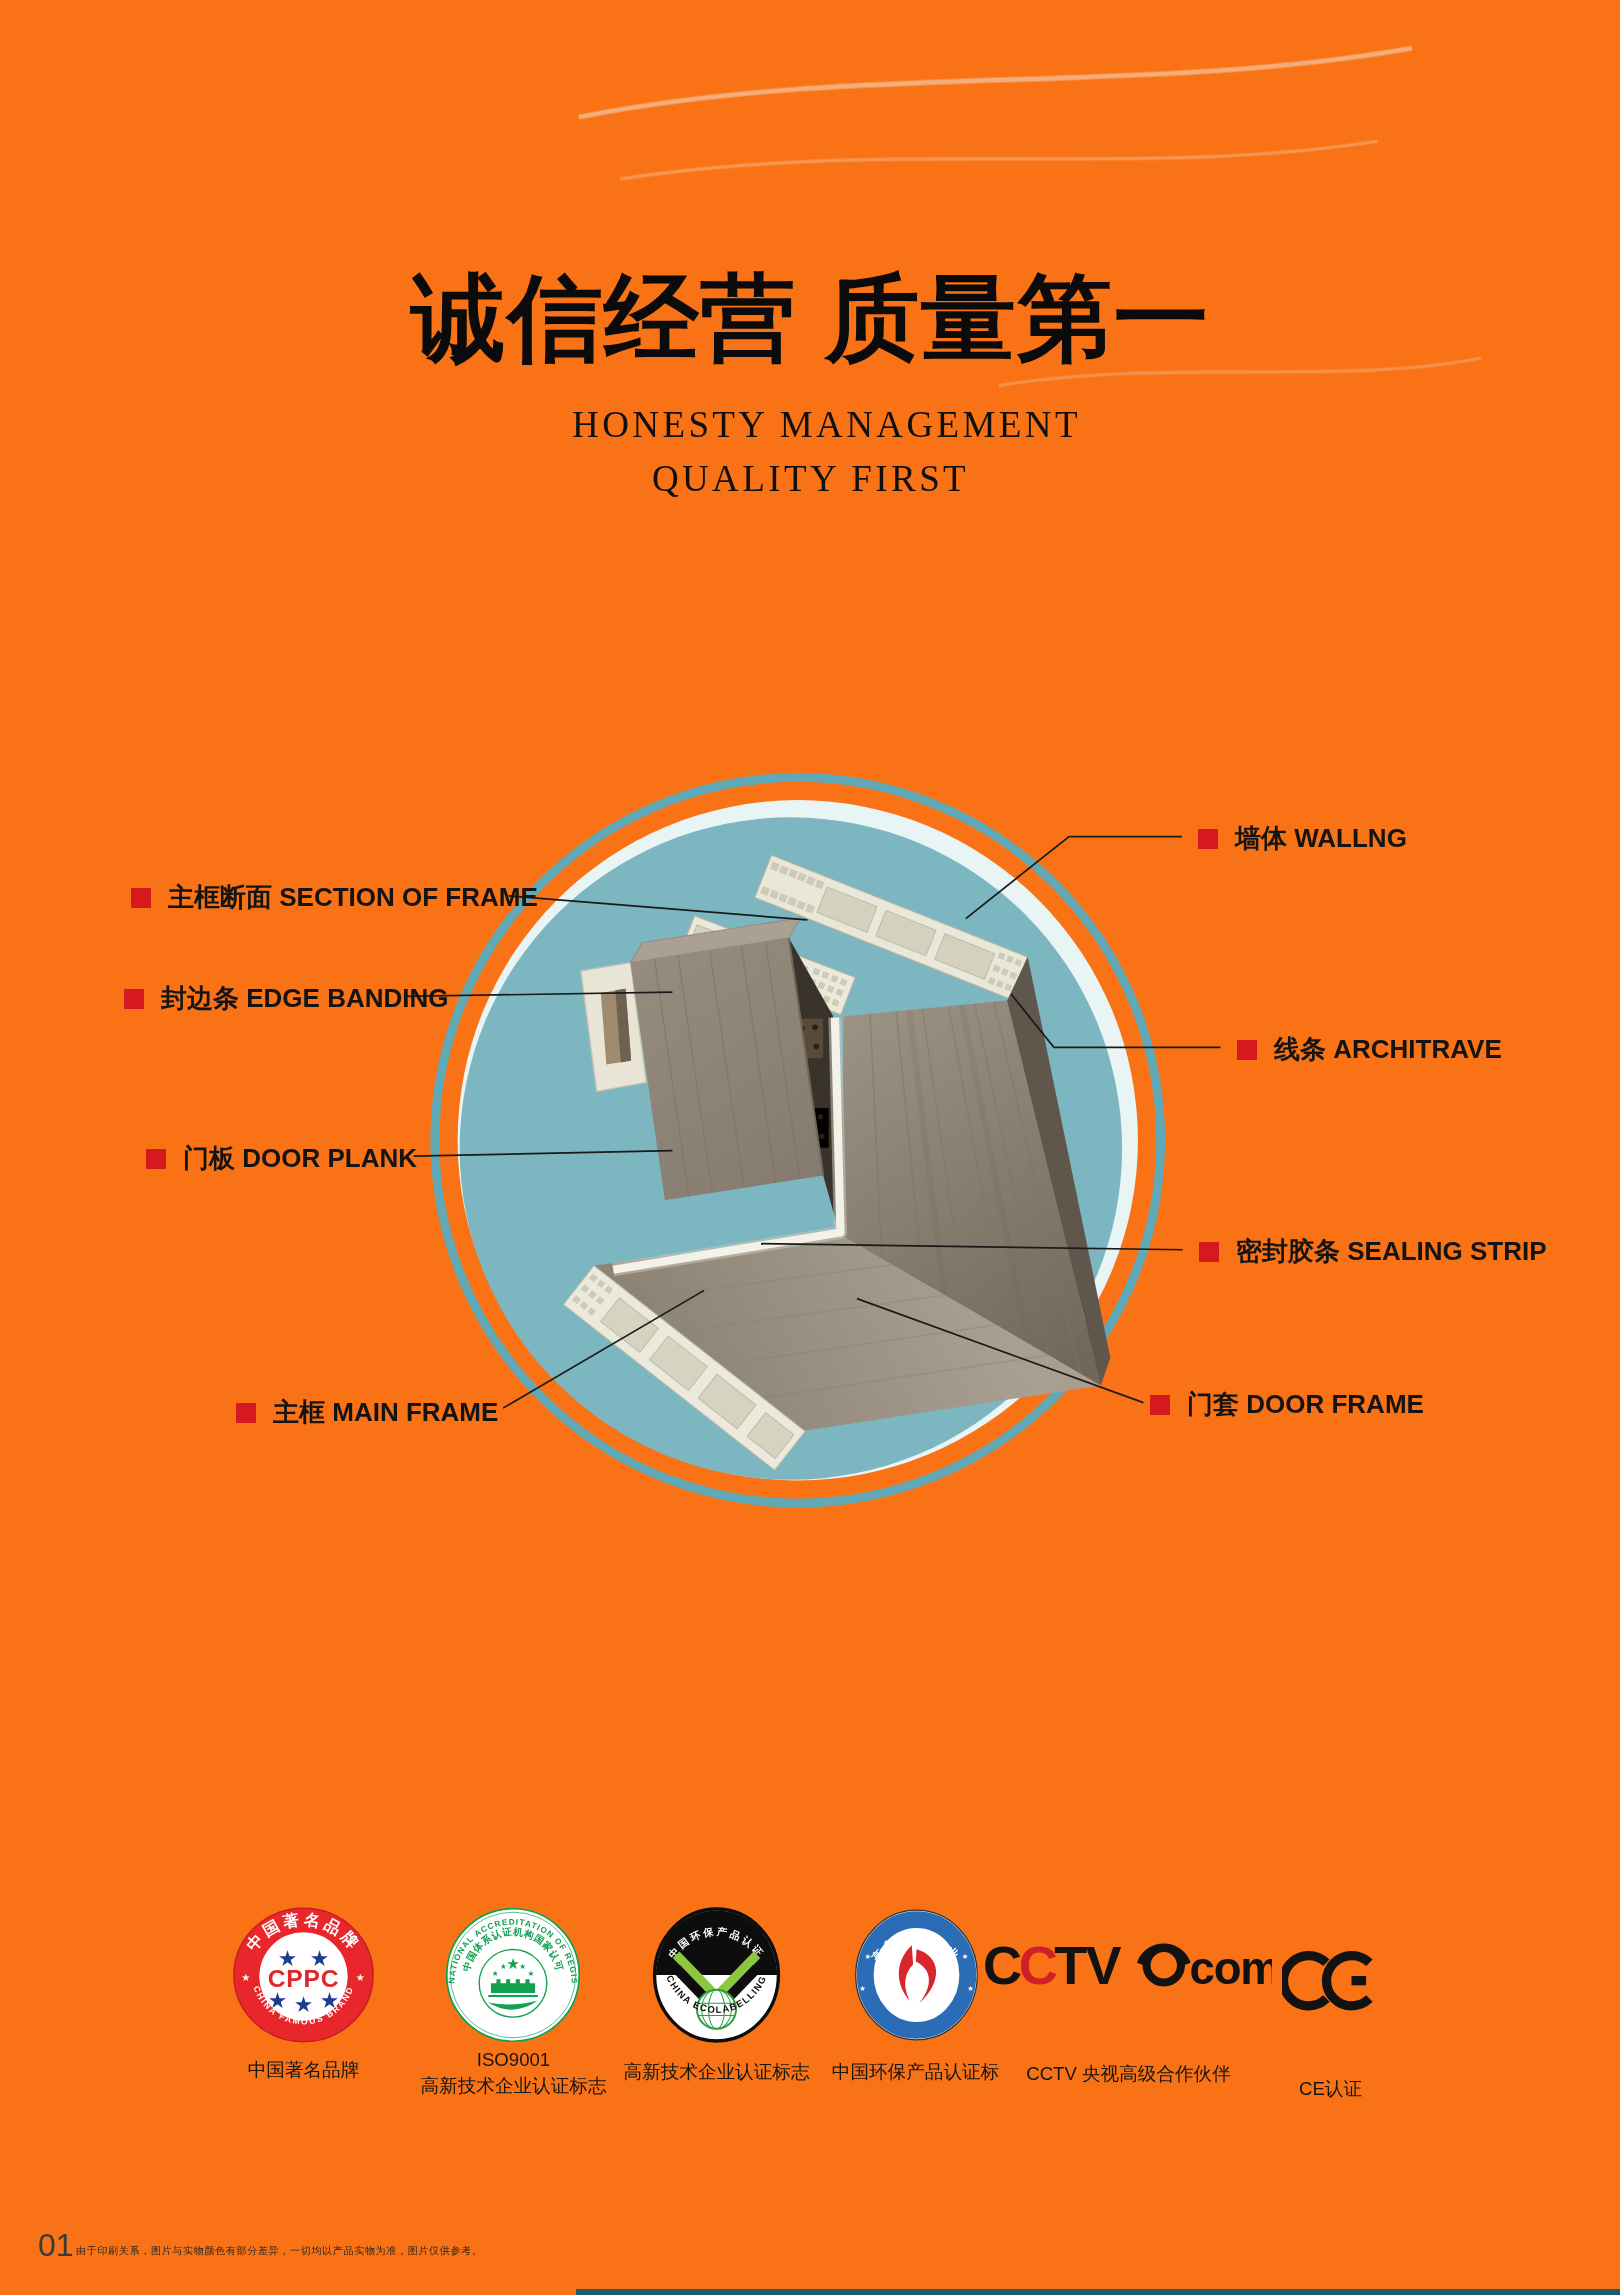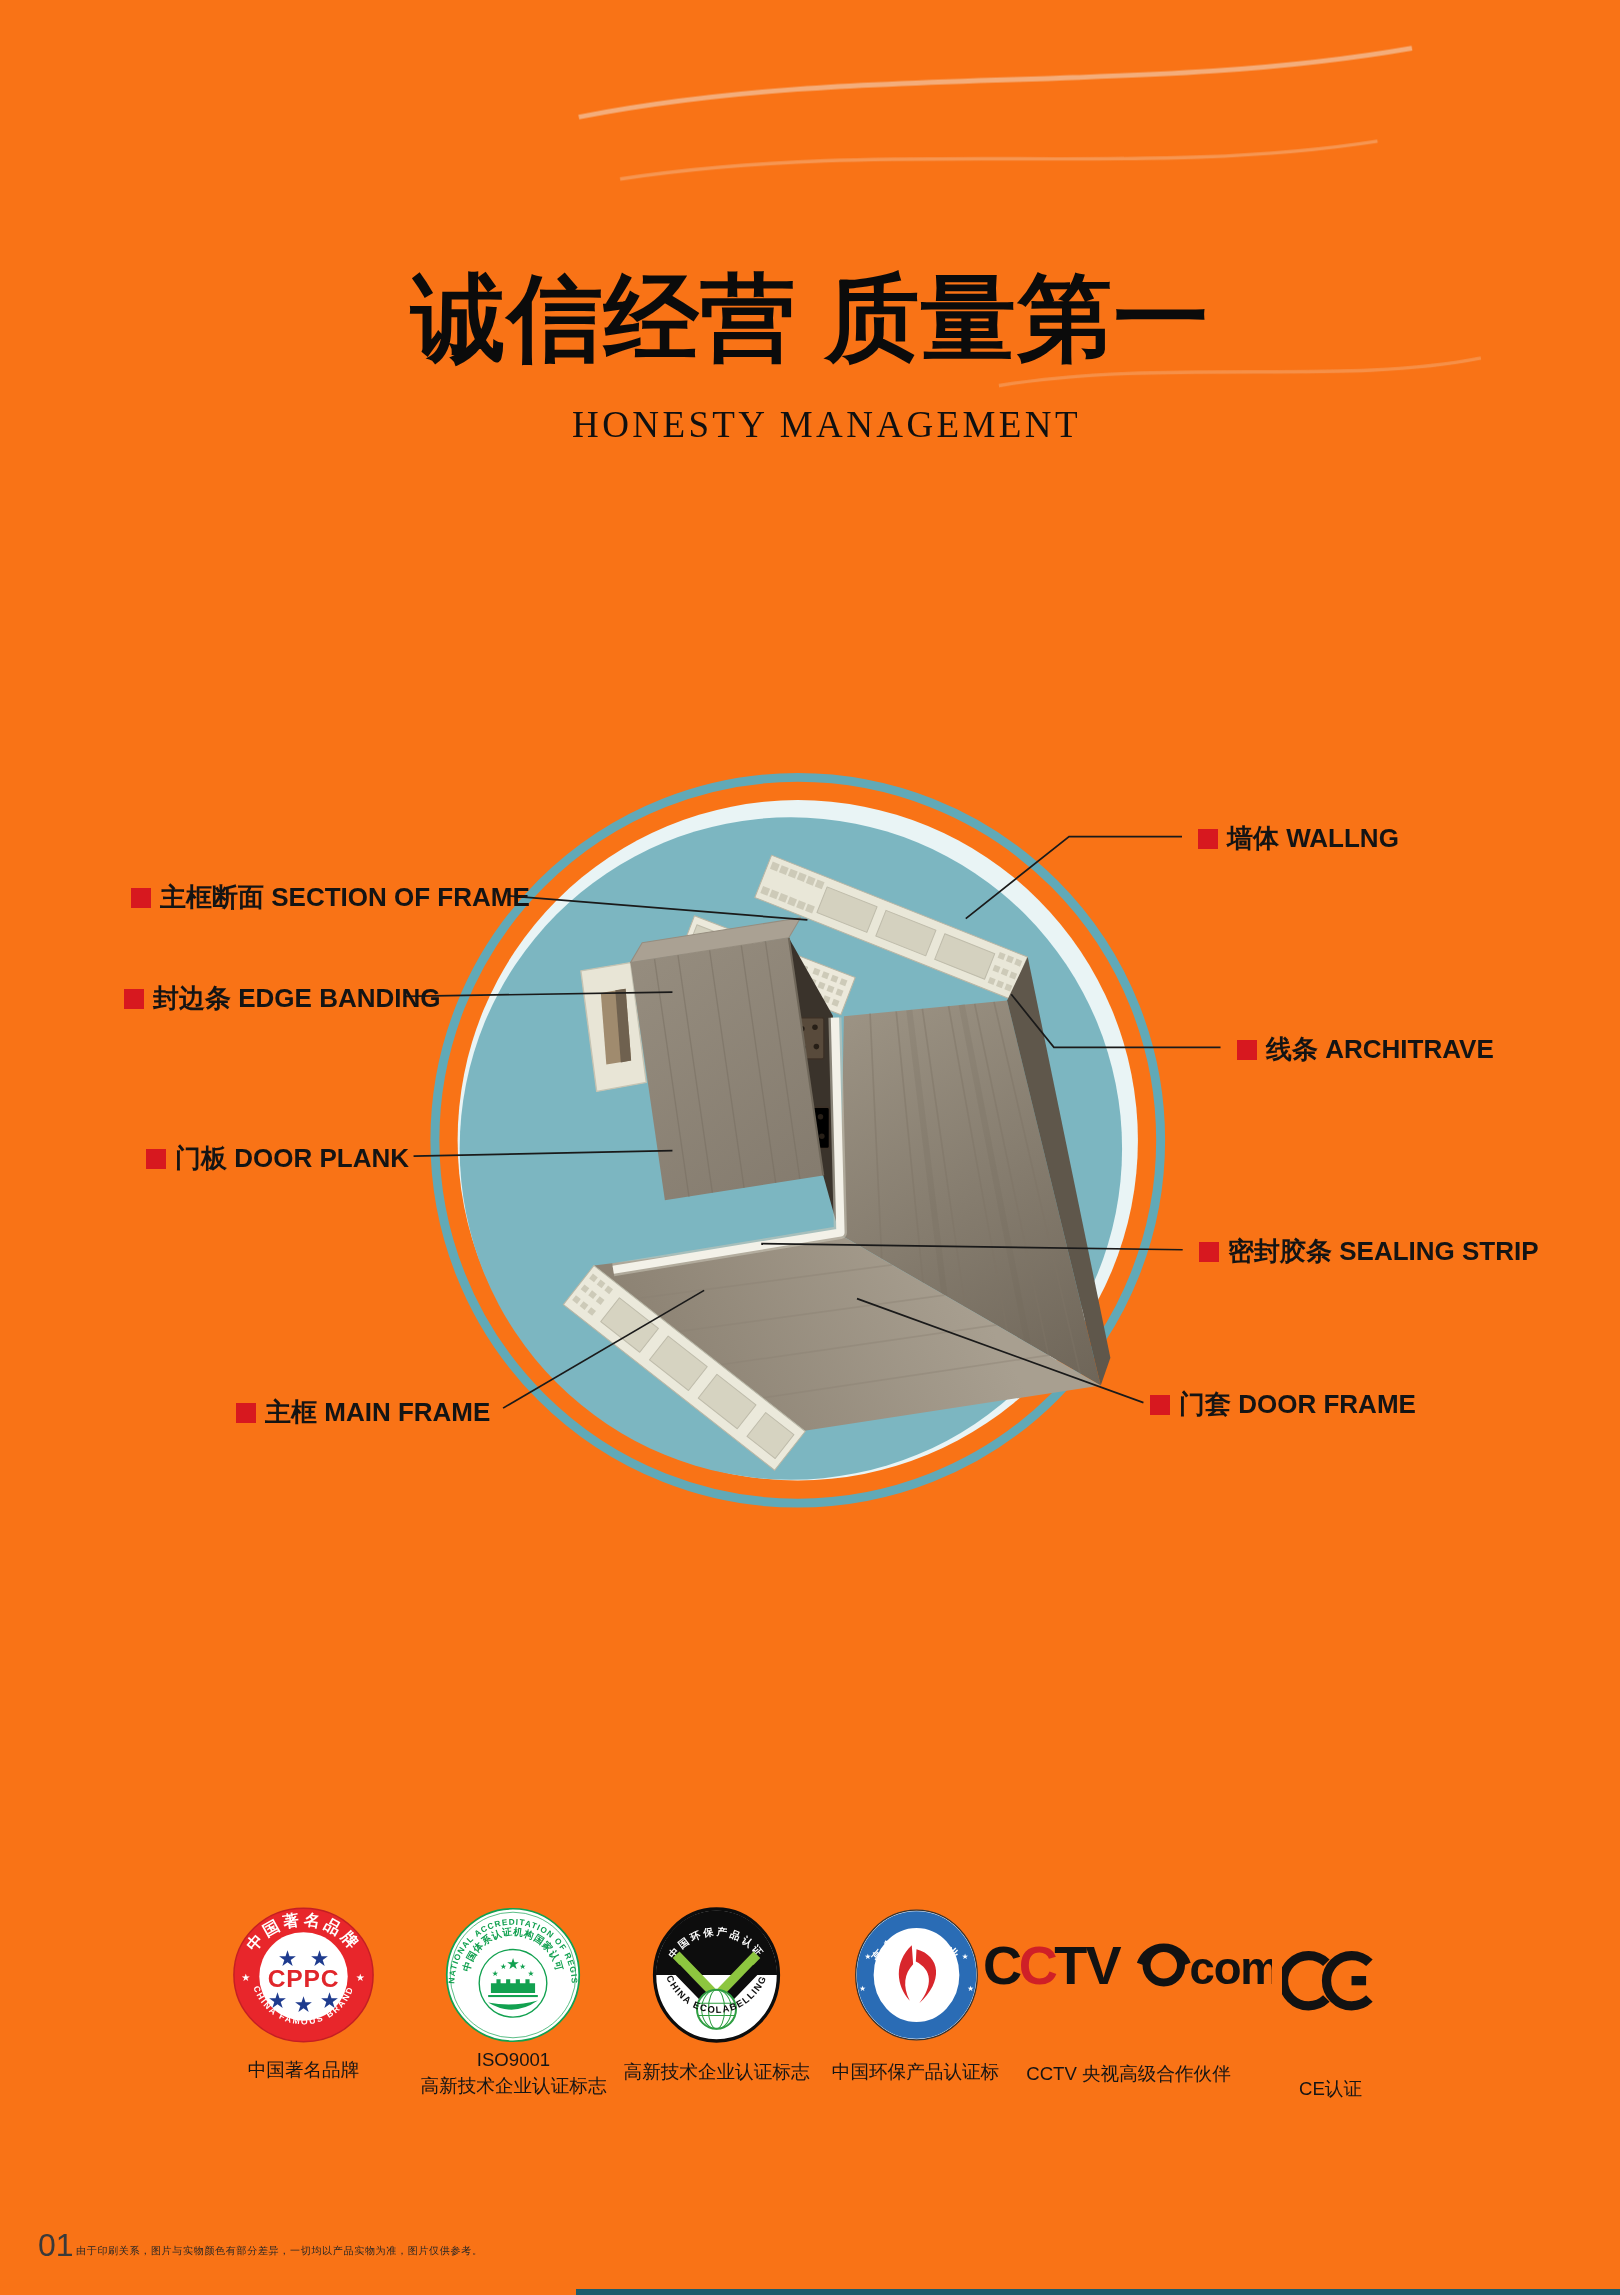--- a/index.html
+++ b/index.html
@@ -4,37 +4,38 @@
 <style>
   html,body{margin:0;padding:0;}
   #page{position:relative;width:1621px;height:2295px;background:#f97316;overflow:hidden;
         font-family:"Liberation Sans","DejaVu Sans",sans-serif;}
   svg{display:block;}
   #scene{position:absolute;left:0;top:0;z-index:1;}
   .hdr{position:absolute;left:0;width:100%;text-align:center;z-index:2;color:#0b0b0b;}
   #title-cn{top:256px;font-size:95px;font-weight:900;letter-spacing:1.4px;}
   .subtitle{font-family:"Liberation Serif","DejaVu Serif",serif;font-size:37px;letter-spacing:3.4px;color:#101010;}
   #subtitle1{top:403px;margin-left:16px;} #subtitle2{top:457px;}
-  .lbl{position:absolute;display:flex;align-items:center;gap:9px;z-index:3;
+  .lbl{position:absolute;display:flex;align-items:center;gap:17px;z-index:3;
        font-size:26px;font-weight:700;color:#141414;white-space:nowrap;}
   .bullet{width:20px;height:20px;background:#d7181f;flex:0 0 auto;}
   .badge{position:absolute;z-index:2;}
   .cap{position:absolute;z-index:2;width:303px;text-align:center;font-size:18.6px;
        font-weight:500;color:#151515;line-height:26px;}
   #footer-num{position:absolute;left:38px;top:2227px;font-size:32px;color:#3a3a3a;z-index:2;}
   #footer-note{position:absolute;left:76px;top:2244px;font-size:10px;color:#262626;letter-spacing:0.7px;z-index:2;}
   #bottom-bar{position:absolute;left:576px;right:0;bottom:0;height:6.2px;background:#1d5c6c;z-index:2;}
 </style>
 </head>
 <body>
 
 <div id="page">
 
   <div id="title-cn" class="hdr">诚信经营 质量第一</div>
   <div id="subtitle1" class="hdr subtitle">HONESTY MANAGEMENT</div>
+  <div id="subtitle2" class="hdr subtitle">QUALITY FIRST</div>
 
   <svg id="scene" width="1621" height="2295" viewBox="0 0 2353 3333">
     <defs>
       <linearGradient id="gJamb" gradientUnits="userSpaceOnUse" x1="1225" y1="1476" x2="1598" y2="2012">
         <stop offset="0" stop-color="#9c9384"></stop>
           <stop offset="1" stop-color="#6e6558"></stop>
       </linearGradient>
       <linearGradient id="gSill" gradientUnits="userSpaceOnUse" x1="1400" y1="1850" x2="1000" y2="2060">
         <stop offset="0" stop-color="#a89f90"></stop>
           <stop offset="1" stop-color="#8d8374"></stop>

